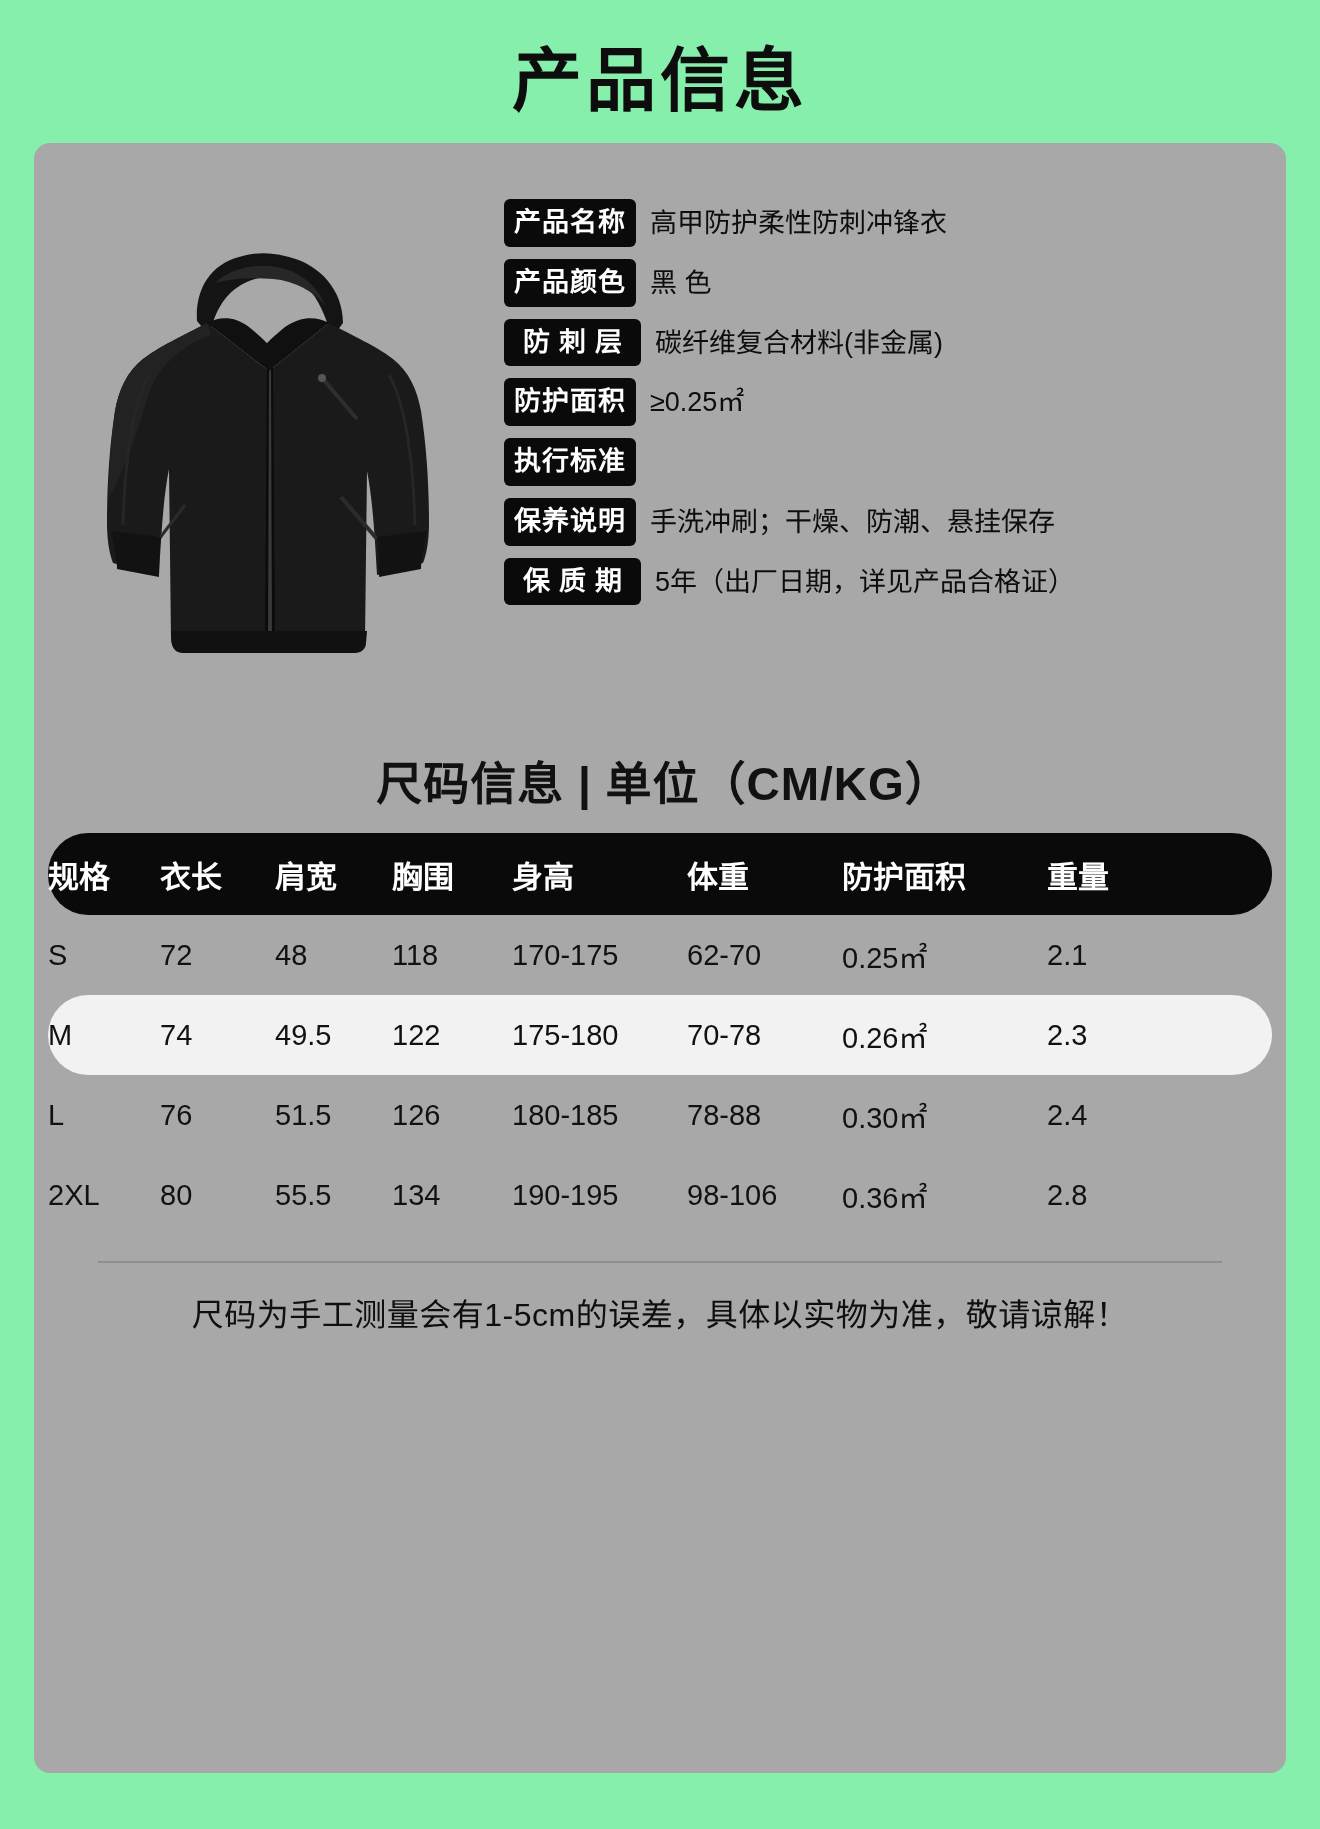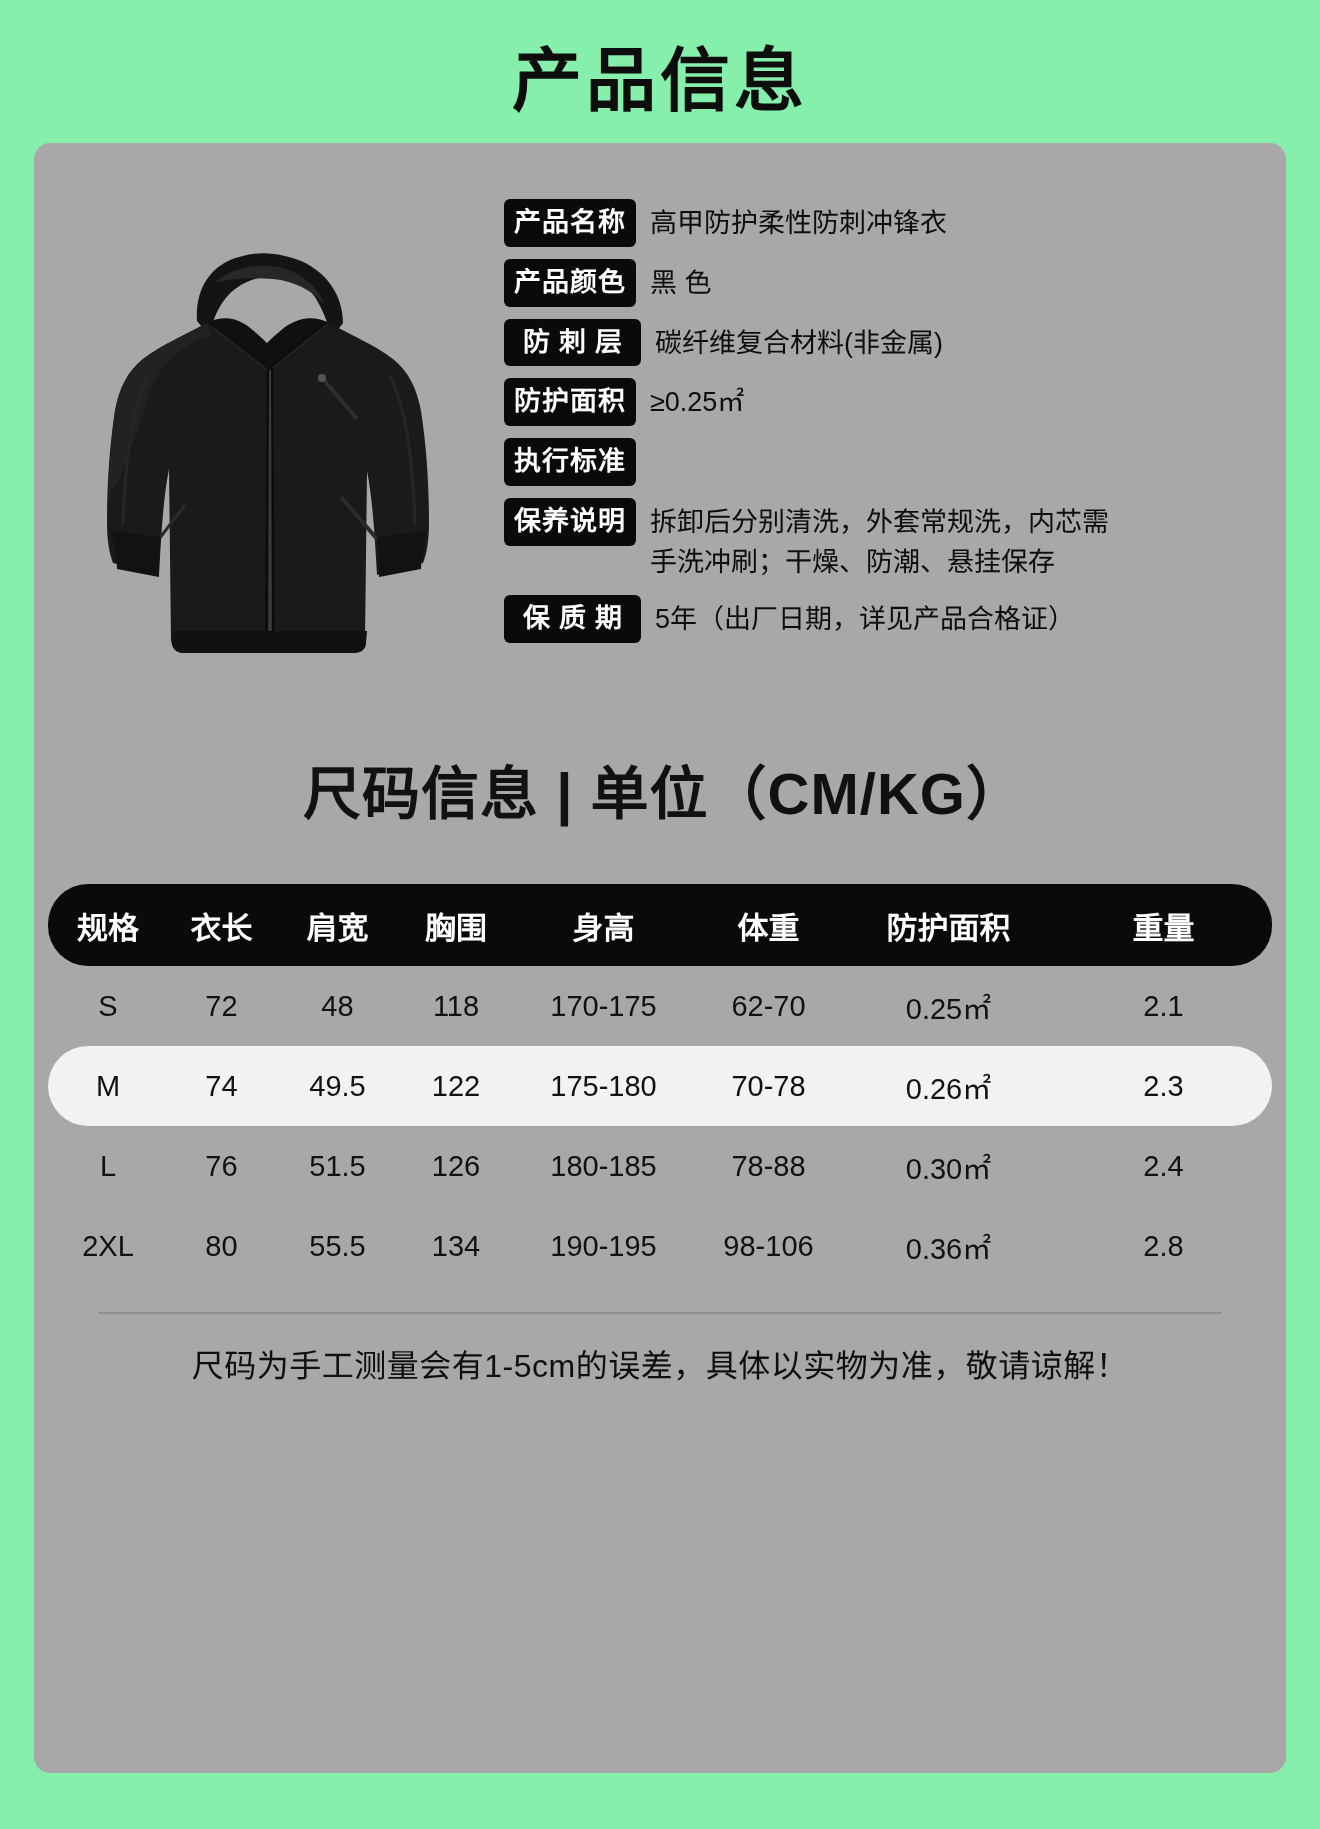--- a/index.html
+++ b/index.html
@@ -90,25 +90,25 @@
     font-size: 27px;
     color: #0d0d0d;
     padding-left: 14px;
     line-height: 1.5;
     padding-top: 4px;
   }
   .spec-value .line { display: block; }
   
   .size-title {
     text-align: center;
-    font-size: 58px;
+    font-size: 46px;
     font-weight: bold;
     color: #111;
     margin-top: 78px;
-    margin-bottom: 53px;
+    margin-bottom: 20px;
     letter-spacing: 1px;
     padding-left: 8px;
   }
   .size-table {
     margin: 0 14px;
   }
   .size-head {
     background: #0a0a0a;
     color: #fff;
     border-radius: 40px;
@@ -123,23 +123,21 @@
     align-items: center;
     height: 80px;
     font-size: 29px;
     color: #111;
     border-radius: 40px;
   }
   .size-row.alt {
     background: #f2f2f2;
   }
   .size-row .cell, .size-head .cell {
-    text-align: center;
     box-sizing: border-box;
-    padding-left: 8px;
   }
   .c0 { flex: 0 0 112px; }
   .c1 { flex: 0 0 115px; }
   .c2 { flex: 0 0 117px; }
   .c3 { flex: 0 0 120px; }
   .c4 { flex: 0 0 175px; }
   .c5 { flex: 0 0 155px; }
   .c6 { flex: 0 0 205px; }
   .c7 { flex: 1 1 auto; }
   .note-divider {
@@ -228,21 +226,20 @@
           </div>
         </div>
 
         <div class="spec-row">
           <div class="spec-label">执行标准</div>
         </div>
 
         <div class="spec-row">
           <div class="spec-label">保养说明</div>
           <div class="spec-value">
-            <span class="line">拆卸后分别清洗，外套常规洗，内芯需</span>
             <span class="line">手洗冲刷；干燥、防潮、悬挂保存</span>
           </div>
         </div>
 
         <div class="spec-row">
           <div class="spec-label spaced">保质期</div>
           <div class="spec-value">
             <span class="line">5年（出厂日期，详见产品合格证）</span>
           </div>
         </div>

